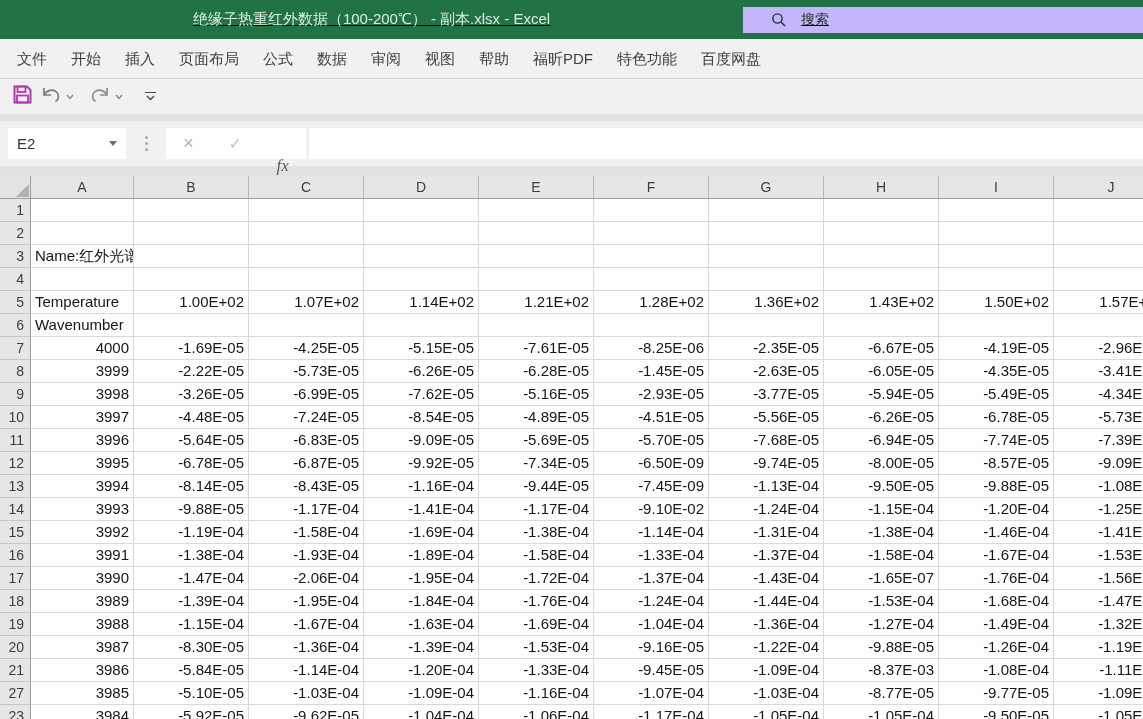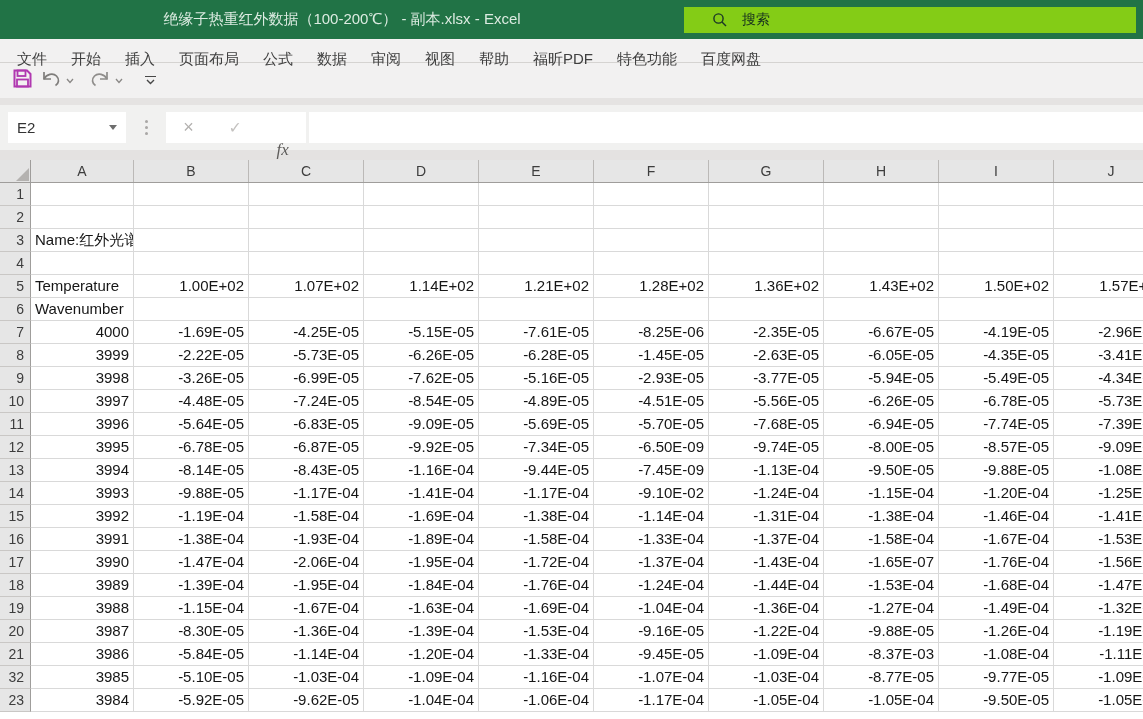--- a/index.html
+++ b/index.html
@@ -2,30 +2,30 @@
 <html><head>
 <meta charset="utf-8">
 <style>
   * { margin:0; padding:0; box-sizing:border-box; }
   html,body { width:1143px; height:719px; overflow:hidden; }
   .screen {
     width:1143px; height:719px; position:relative; overflow:hidden;
     background:#fff; font-family:"Liberation Sans", sans-serif;
   }
   
-  .titlebar { height:39px; background:#217346; display:flex; align-items:center; }
+  .titlebar { height:39px; background:#217346; display:flex; align-items:center;text-decoration:underline; }
   .title-center { flex:1; text-align:center; color:#dcebe1; font-size:15px; white-space:nowrap; overflow:hidden; }
   .search-box {
-    width:452px; height:26px; background:#84cc16; margin-right:7px; flex:none;
+    width:400px; height:26px; background:#c4b5fd; margin-right:0; flex:none;
     display:flex; align-items:center; color:#17301f; font-size:14px;
   }
   .search-box .mag { margin-left:28px; display:flex; align-items:center; }
   .search-box .search-label { margin-left:14px; }
   
-  .tabs-row { height:24px; background:#f2f1f1; border-bottom:1px solid #d5d3d1;
+  .tabs-row { height:40px; background:#f2f1f1; border-bottom:1px solid #d5d3d1;
               display:flex; align-items:stretch; padding-left:5px; }
   .ribbon-tab { padding:0 12px; font-size:15px; color:#404040; line-height:39px; cursor:default; white-space:nowrap; }
   
   .qat { height:42px; background:#f2f1f1; border-bottom:7px solid #e5e3e2;
          display:flex; align-items:center; padding-left:12px; }
   .qat-btn { display:flex; align-items:center; margin-right:6px; }
   .chev { margin-left:3px; margin-right:8px; display:flex; align-items:center; }
   .qat-custom { display:flex; flex-direction:column; align-items:center; margin-left:8px; }
   .qat-custom .bar { width:11px; border-top:1.6px solid #474747; margin-bottom:2px; }
   
@@ -444,21 +444,21 @@
         <div class="cell">-1.14E-04</div>
         <div class="cell">-1.20E-04</div>
         <div class="cell">-1.33E-04</div>
         <div class="cell">-9.45E-05</div>
         <div class="cell">-1.09E-04</div>
         <div class="cell">-8.37E-03</div>
         <div class="cell">-1.08E-04</div>
         <div class="cell">-1.11E-04</div>
       </div>
       <div class="row">
-        <div class="row-h">32</div>
+        <div class="row-h">27</div>
         <div class="cell">3985</div>
         <div class="cell">-5.10E-05</div>
         <div class="cell">-1.03E-04</div>
         <div class="cell">-1.09E-04</div>
         <div class="cell">-1.16E-04</div>
         <div class="cell">-1.07E-04</div>
         <div class="cell">-1.03E-04</div>
         <div class="cell">-8.77E-05</div>
         <div class="cell">-9.77E-05</div>
         <div class="cell">-1.09E-04</div>

